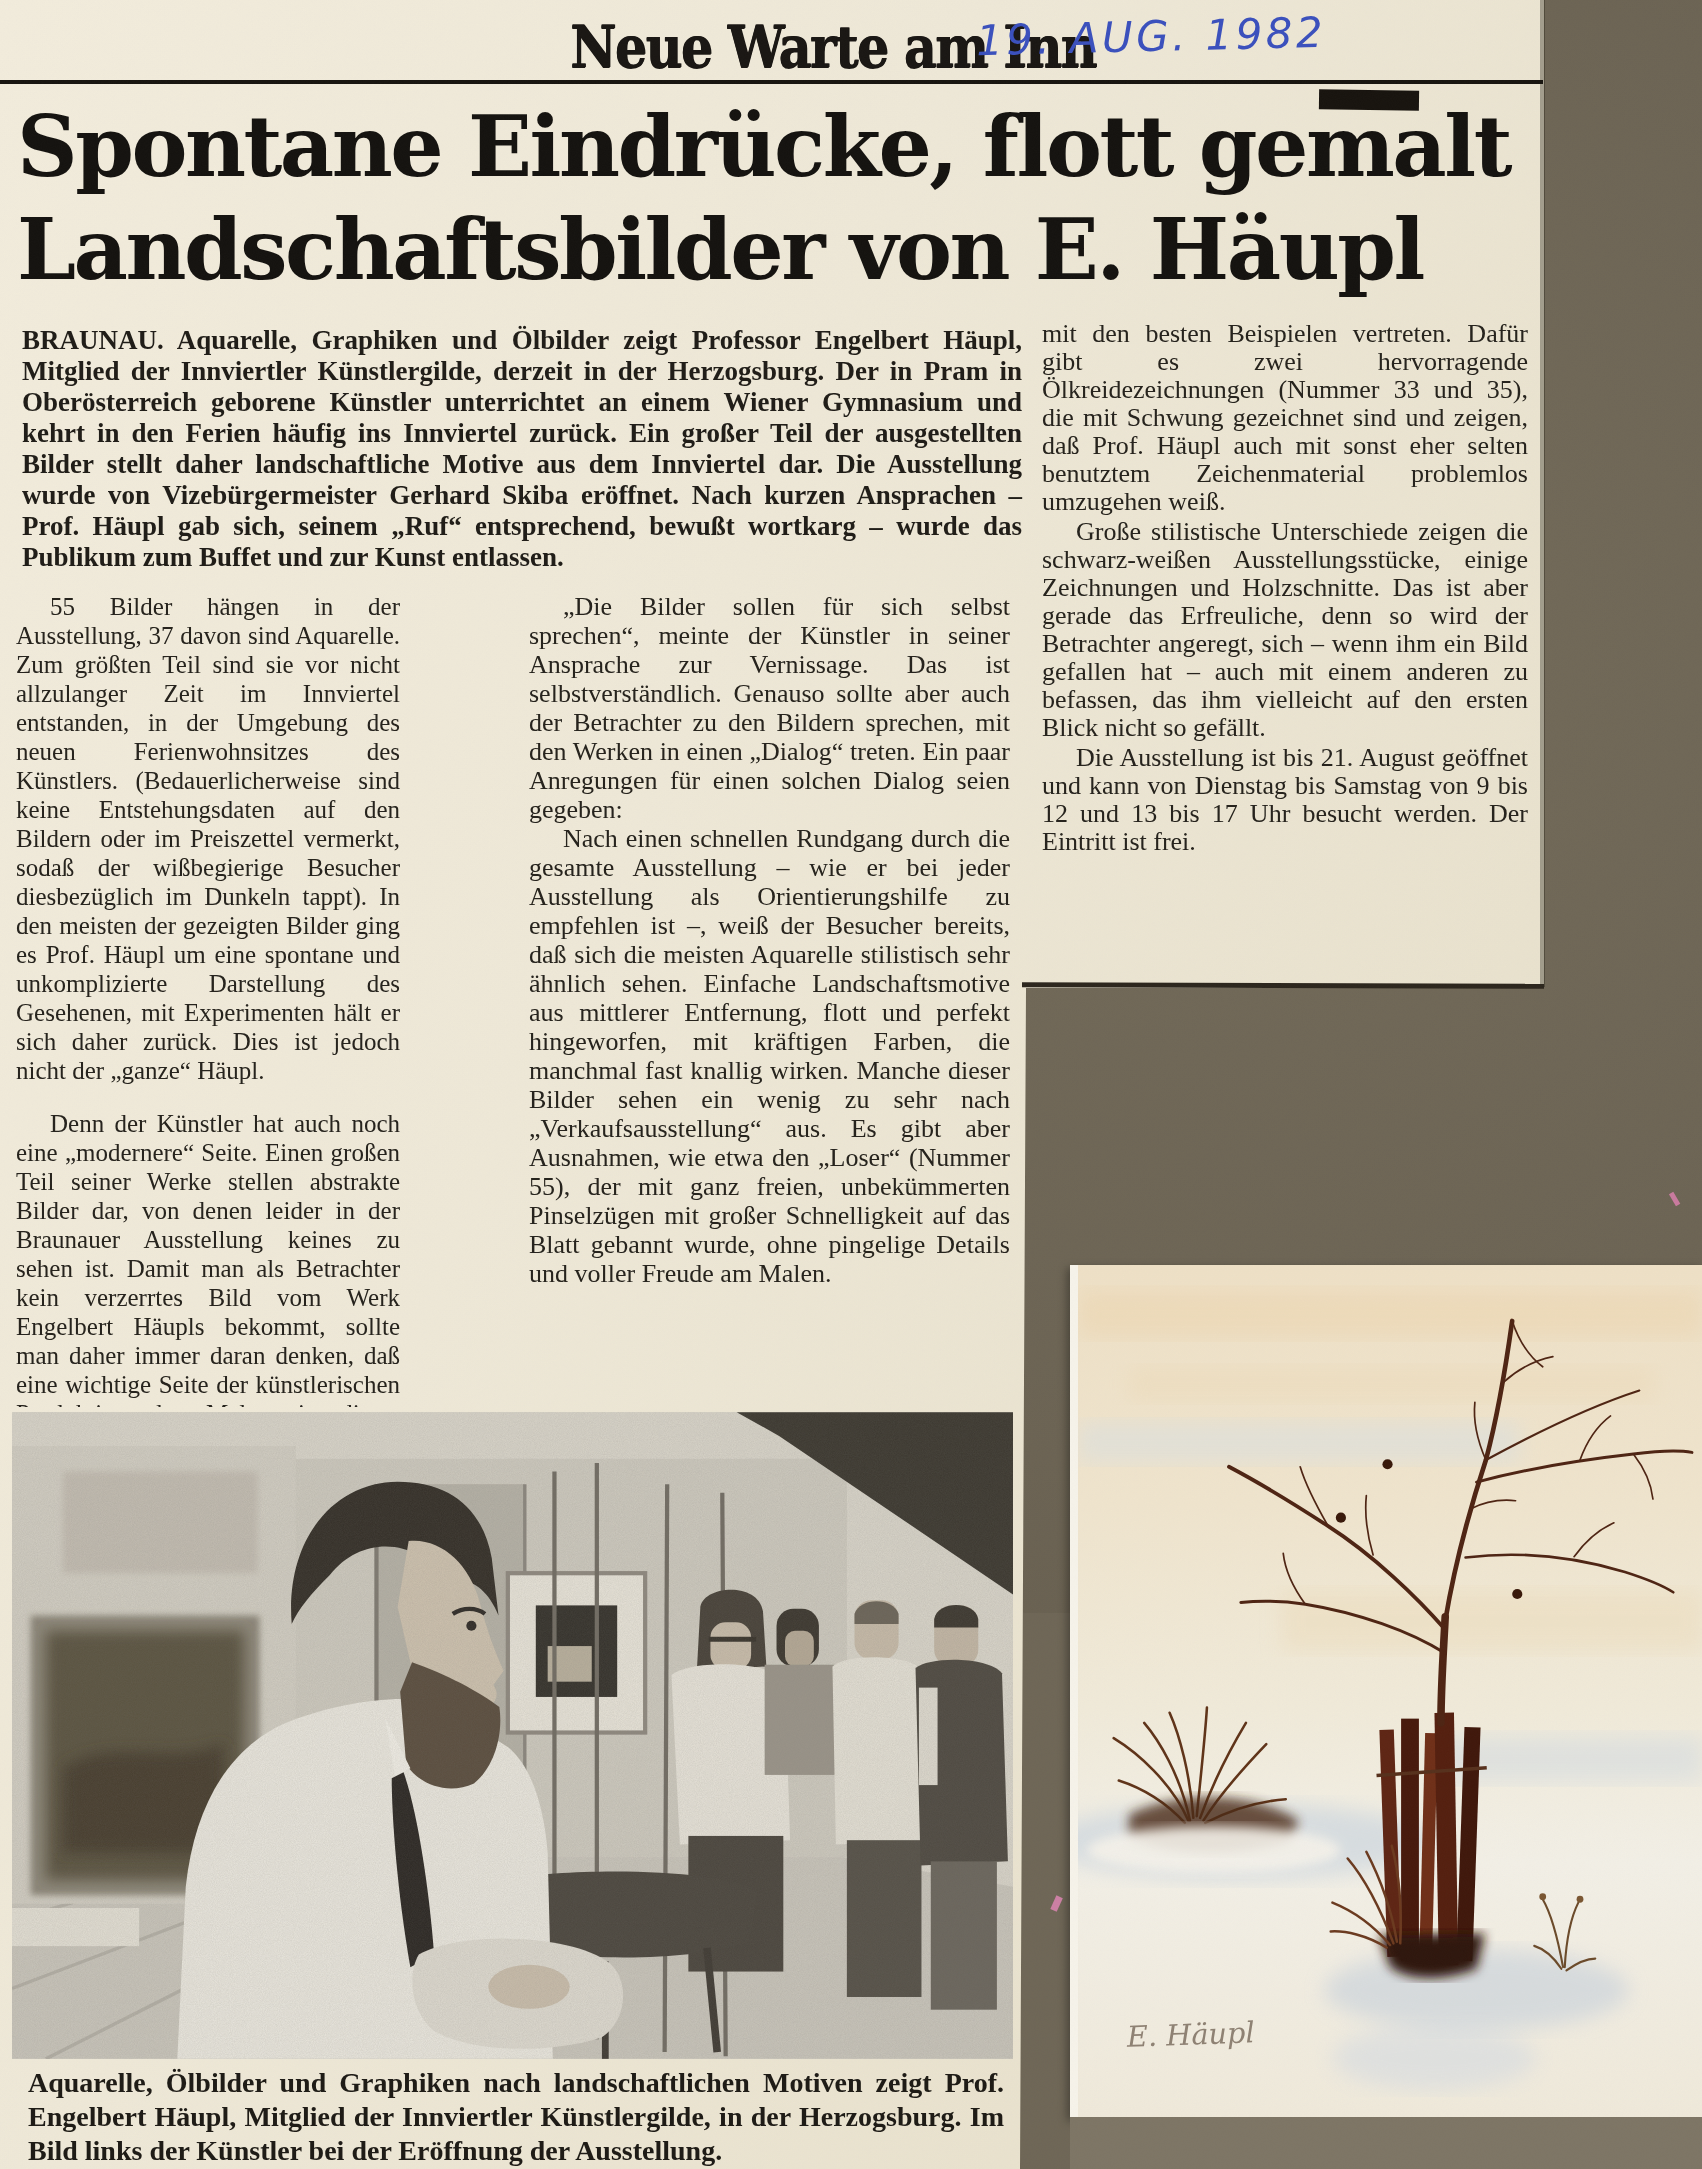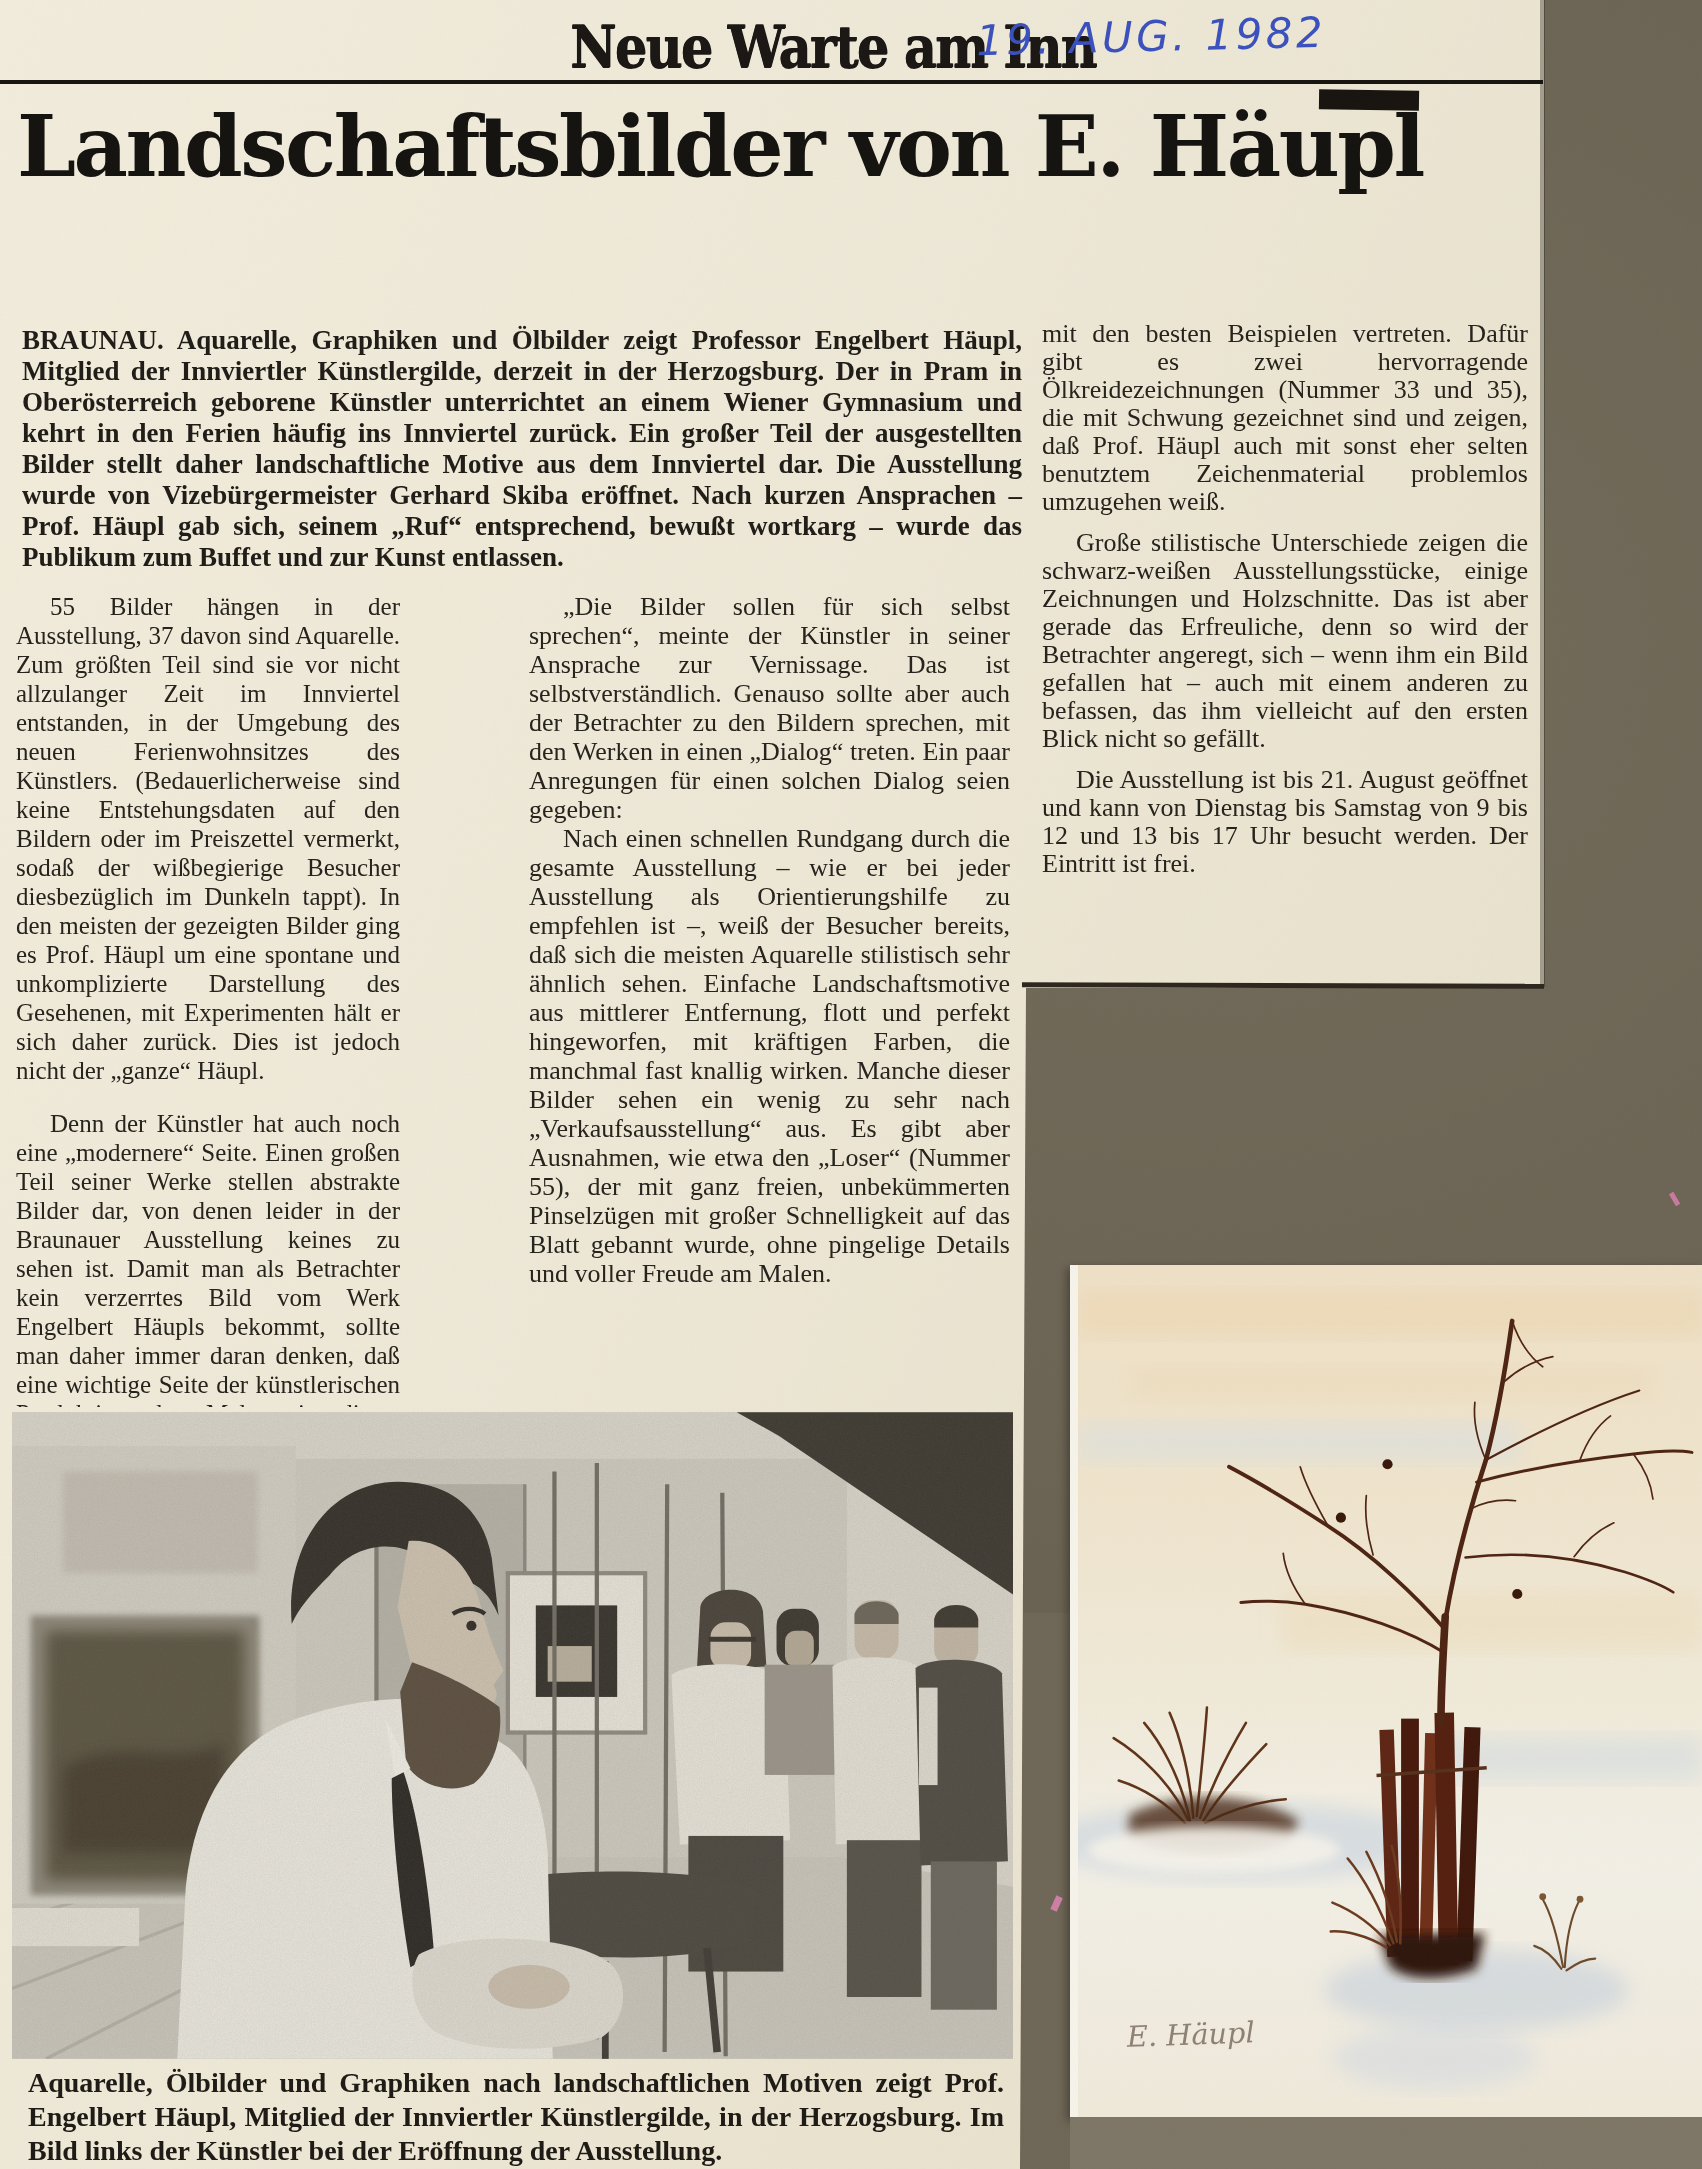--- a/index.html
+++ b/index.html
@@ -26,21 +26,21 @@
     text-align:justify;color:#1f1c17;margin:10px;}
   .bodycol{position:absolute;color:#25221c;}
   .bodycol p{margin:0;font-size:25px;line-height:29px;text-align:justify;text-indent:34px;}
   .col1{left:16px;top:592px;width:384px;height:815px;overflow:hidden;}
   .col2{left:529px;top:592px;width:481px;height:848px;overflow:hidden;}
   .col2 p{font-size:26px;}
   .col3{left:1042px;top:320px;width:486px;height:671px;overflow:hidden;}
   .col3 p{font-size:26px;line-height:28px;}
   .col1 p.p2{margin-top:24px;}
   .col3 p.p1{text-indent:0;}
-  .col3 p.p2,.col3 p.p3{margin-top:13px;}
+  .col3 p.p2,.col3 p.p3{margin-top:2px;}
   .photo{position:absolute;left:12px;top:1412px;width:1001px;height:647px;background:#d7d3c8;overflow:hidden;}
   .caption{position:absolute;left:28px;top:2066px;width:976px;margin:0;font-weight:bold;
     font-size:28px;line-height:34px;text-align:justify;color:#1d1a15;}
   .painting{position:absolute;left:1070px;top:1265px;width:633px;height:853px;background:#efe4cd;
     border-left:8.5px solid #f6f3ea;box-shadow:-3.4px 3.4px 8.5px rgba(0,0,0,.35);box-sizing:border-box;}
   .painting svg{display:block;width:625px;height:853px;}
   .band-under-painting{position:absolute;left:1070px;top:2117px;width:633px;height:53px;background:#7d7565;}
   .pink-mark{position:absolute;left:1053px;top:1896px;width:6.8px;height:15.3px;background:#cc7fa4;transform:rotate(24deg);}
   .pink-mark2{position:absolute;left:1672px;top:1192px;width:5.1px;height:13.6px;background:#c97a9e;transform:rotate(-30deg);}
 </style>
@@ -52,20 +52,21 @@
   <div class="clipping"></div>
   <div class="edge-shadow-right"></div>
   <div class="edge-shadow-bottom"></div>
 
   <div class="masthead-title">Neue Warte am Inn</div>
   <div class="masthead-date">19. AUG. 1982</div>
   <div class="masthead-rule"></div>
   <div class="ink-chunk"></div>
 
   <h1 class="headline">
+    <span style="display:block">Spontane Eindrücke, flott gemalt</span>
     <span style="display:block">Landschaftsbilder von E. Häupl</span>
   </h1>
 
   <p class="lede">BRAUNAU. Aquarelle, Graphiken und Ölbilder zeigt Professor Engelbert Häupl, Mitglied der Innviertler Künstlergilde, derzeit in der Herzogsburg. Der in Pram in Oberösterreich geborene Künstler unterrichtet an einem Wiener Gymnasium und kehrt in den Ferien häufig ins Innviertel zurück. Ein großer Teil der ausgestellten Bilder stellt daher landschaftliche Motive aus dem Innviertel dar. Die Ausstellung wurde von Vizebürgermeister Gerhard Skiba eröffnet. Nach kurzen Ansprachen – Prof. Häupl gab sich, seinem „Ruf“ entsprechend, bewußt wortkarg – wurde das Publikum zum Buffet und zur Kunst entlassen.</p>
 
   <div class="bodycol col1">
     <p class="p1">55 Bilder hängen in der Ausstellung, 37 davon sind Aquarelle. Zum größten Teil sind sie vor nicht allzulanger Zeit im Innviertel entstanden, in der Umgebung des neuen Ferienwohnsitzes des Künstlers. (Bedauerlicherweise sind keine Entstehungsdaten auf den Bildern oder im Preiszettel vermerkt, sodaß der wißbegierige Besucher diesbezüglich im Dunkeln tappt). In den meisten der gezeigten Bilder ging es Prof. Häupl um eine spontane und unkomplizierte Darstellung des Gesehenen, mit Experimenten hält er sich daher zurück. Dies ist jedoch nicht der „ganze“ Häupl.</p>
     <p class="p2">Denn der Künstler hat auch noch eine „modernere“ Seite. Einen großen Teil seiner Werke stellen abstrakte Bilder dar, von denen leider in der Braunauer Ausstellung keines zu sehen ist. Damit man als Betrachter kein verzerrtes Bild vom Werk Engelbert Häupls bekommt, sollte man daher immer daran denken, daß eine wichtige Seite der künstlerischen Produktion des Malers in dieser Ausstellung nicht vertreten ist.</p>
   </div>
   <div class="bodycol col2">

